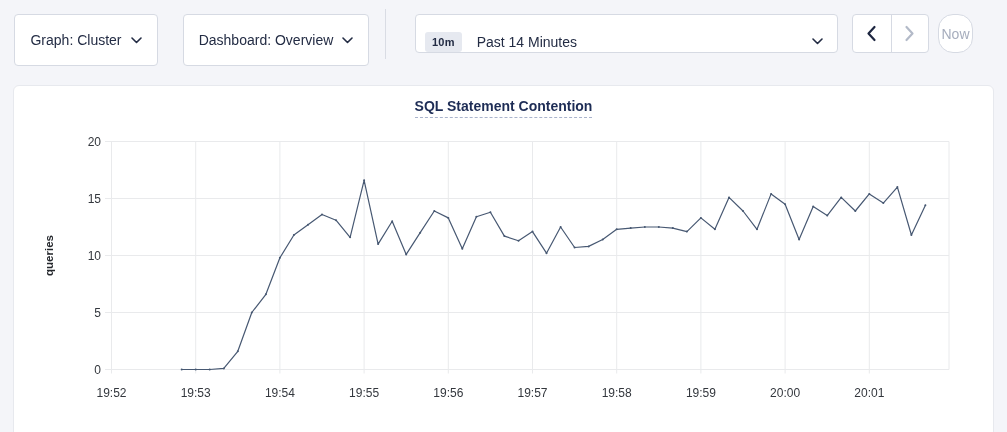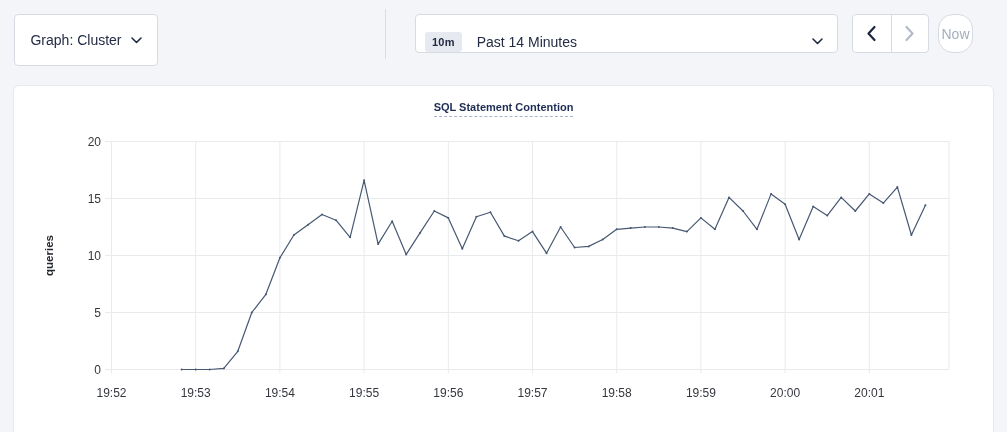--- a/index.html
+++ b/index.html
@@ -55,41 +55,47 @@
   .chev-down { width: 11px; height: 7px; color: #232c44; }
   
   .card {
     position: absolute; left: 13px; top: 85px; width: 981px; height: 362px;
     background: #ffffff; border: 1px solid #e7e9ee; border-radius: 6px;
   }
   .chart-title-wrap {
     position: absolute; left: 0; top: 11px; width: 100%; text-align: center;
   }
   .chart-title {
-    display: inline-block; font-size: 11px; font-weight: bold; color: #1d2c55;
+    display: inline-block; font-size: 14px; font-weight: bold; color: #1d2c55;
     border-bottom: 1px dashed #a9b3cc; padding-bottom: 3px; cursor: help;
   }
   .chart-svg { position: absolute; left: 0; top: 0; width: 981px; height: 360px; }
   .x-tick-label, .y-tick-label {
     font-size: 12px; fill: #33373d;
   }
   .axis-unit-label { font-size: 11.5px; font-weight: bold; fill: #24272c; }
 </style>
 </head>
 <body>
 
 <div class="toolbar">
 
   <div class="tb-btn btn-graph">
     <span>Graph: Cluster</span>
     <svg class="chev-down" viewBox="0 0 11 7">
       <polyline points="1,1 5.5,5.5 10,1" fill="none" stroke="currentColor" stroke-width="1.6" stroke-linecap="round" stroke-linejoin="round"></polyline>
     </svg>
   </div>
 
+  <div class="tb-btn btn-dashboard">
+    <span>Dashboard: Overview</span>
+    <svg class="chev-down" viewBox="0 0 11 7">
+      <polyline points="1,1 5.5,5.5 10,1" fill="none" stroke="currentColor" stroke-width="1.6" stroke-linecap="round" stroke-linejoin="round"></polyline>
+    </svg>
+  </div>
 
   <div class="vdivider"></div>
 
   <div class="picker">
     <span class="badge">10m</span>
     <span class="picker-label">Past 14 Minutes</span>
     <svg class="chev-down" viewBox="0 0 11 7">
       <polyline points="1,1 5.5,5.5 10,1" fill="none" stroke="currentColor" stroke-width="1.6" stroke-linecap="round" stroke-linejoin="round"></polyline>
     </svg>
   </div>

